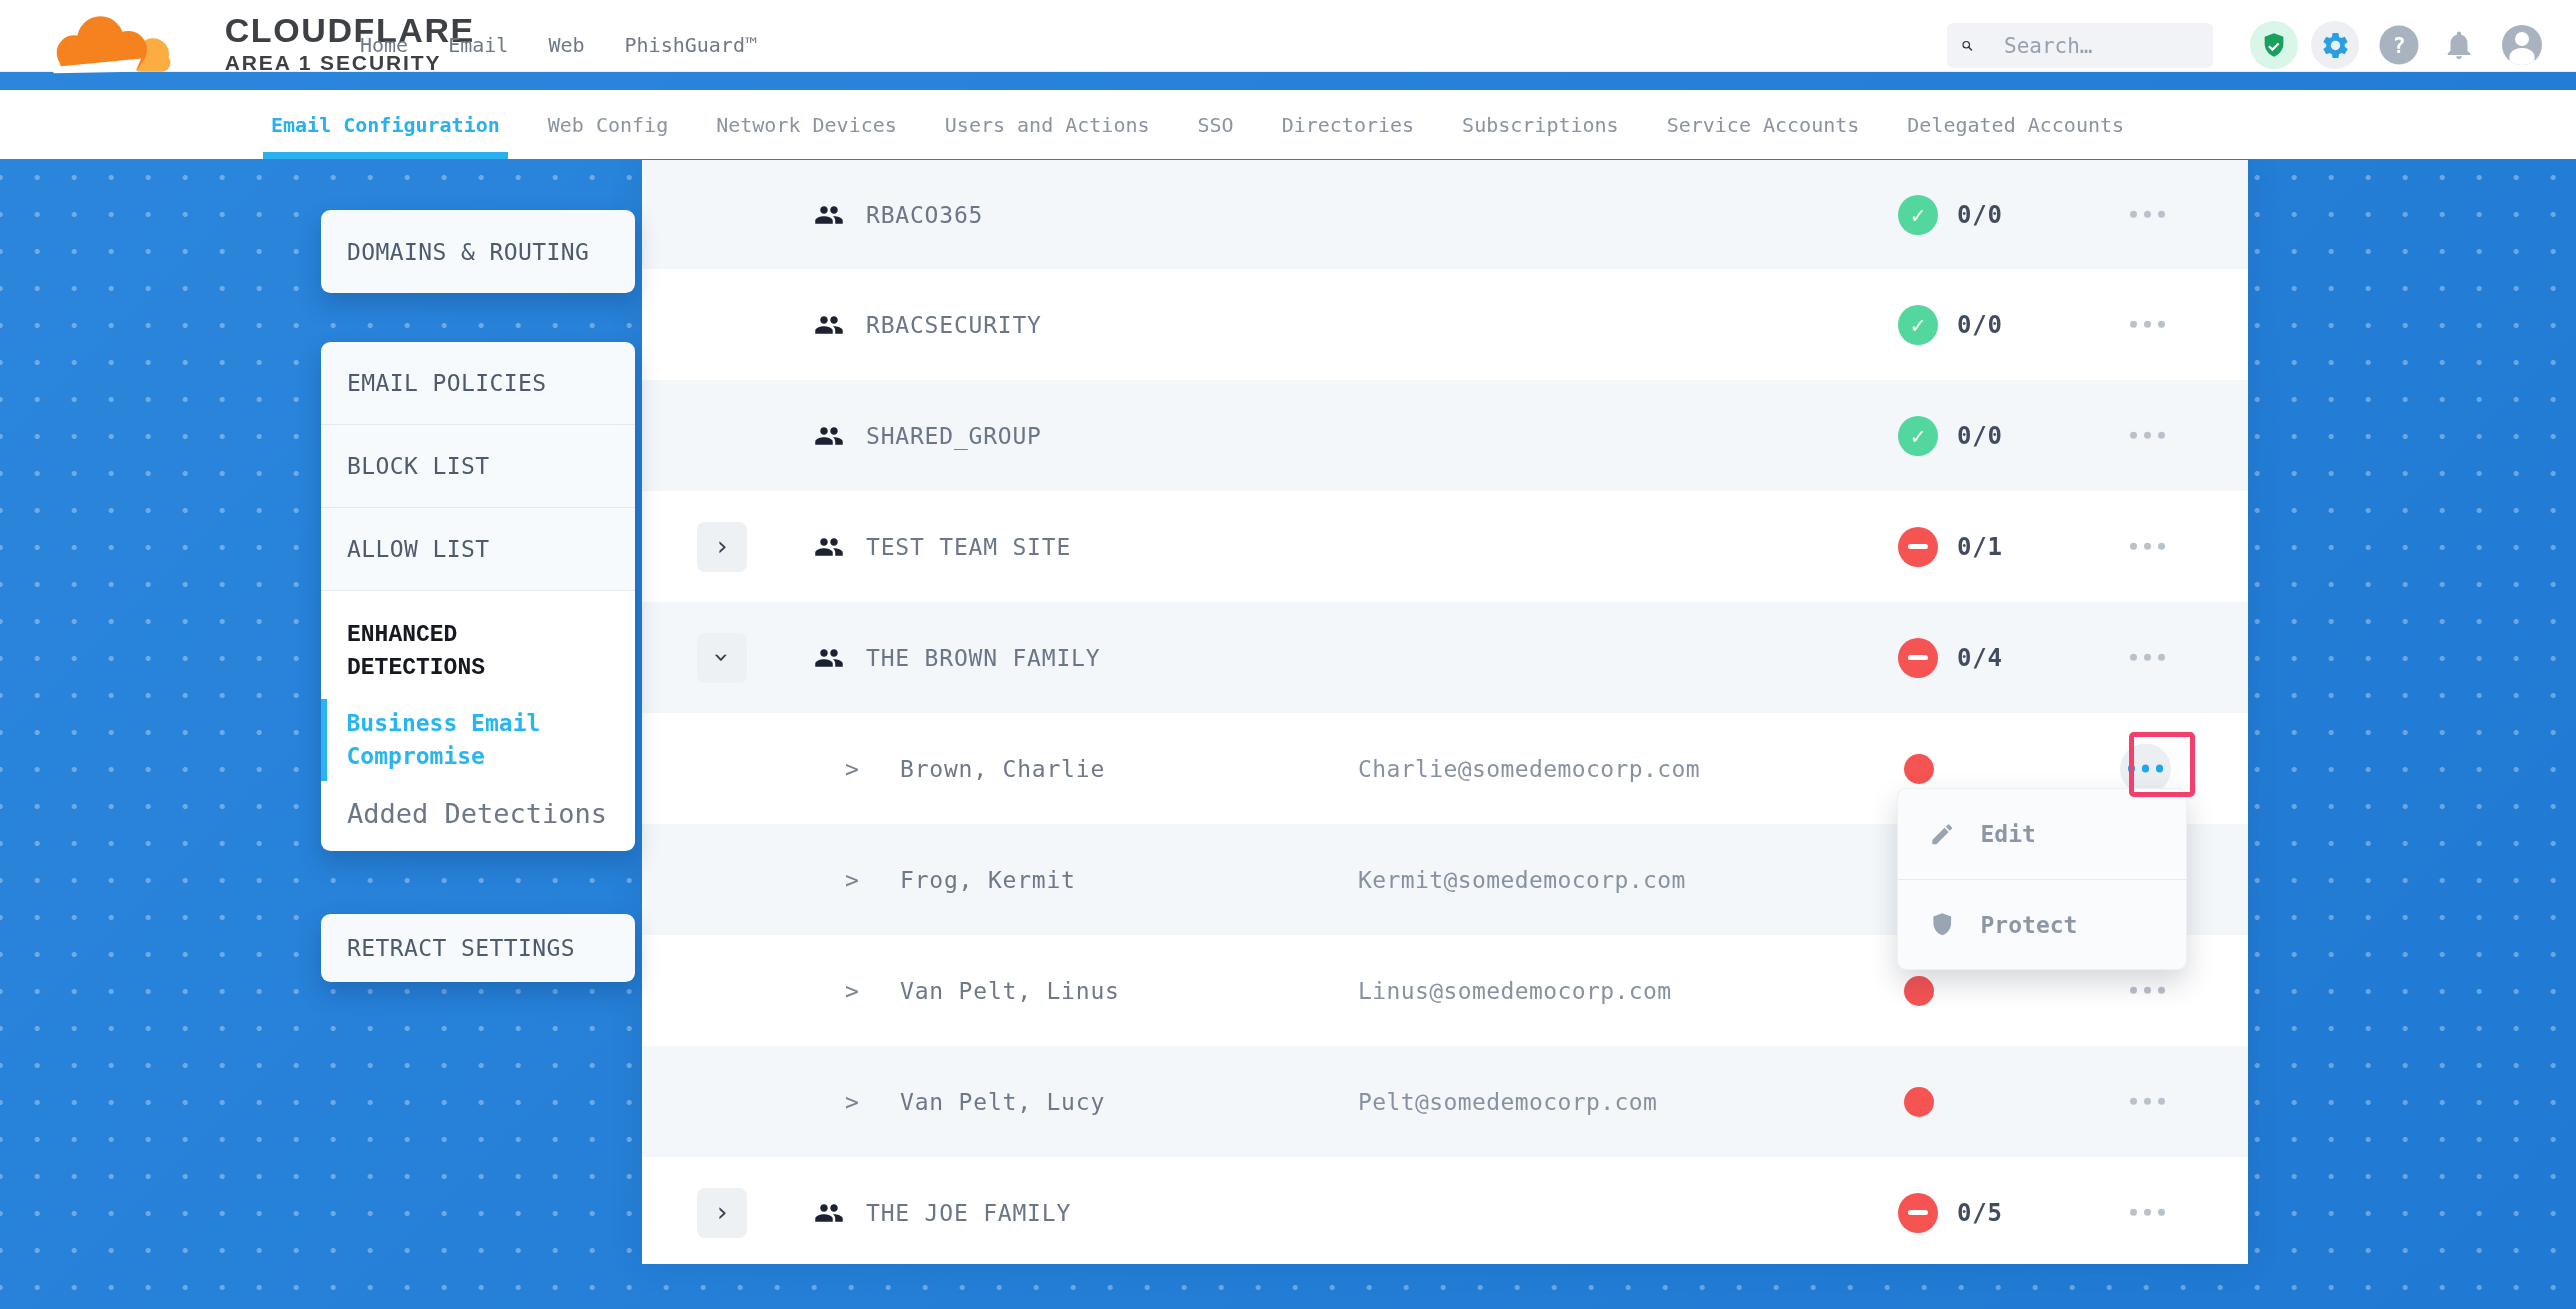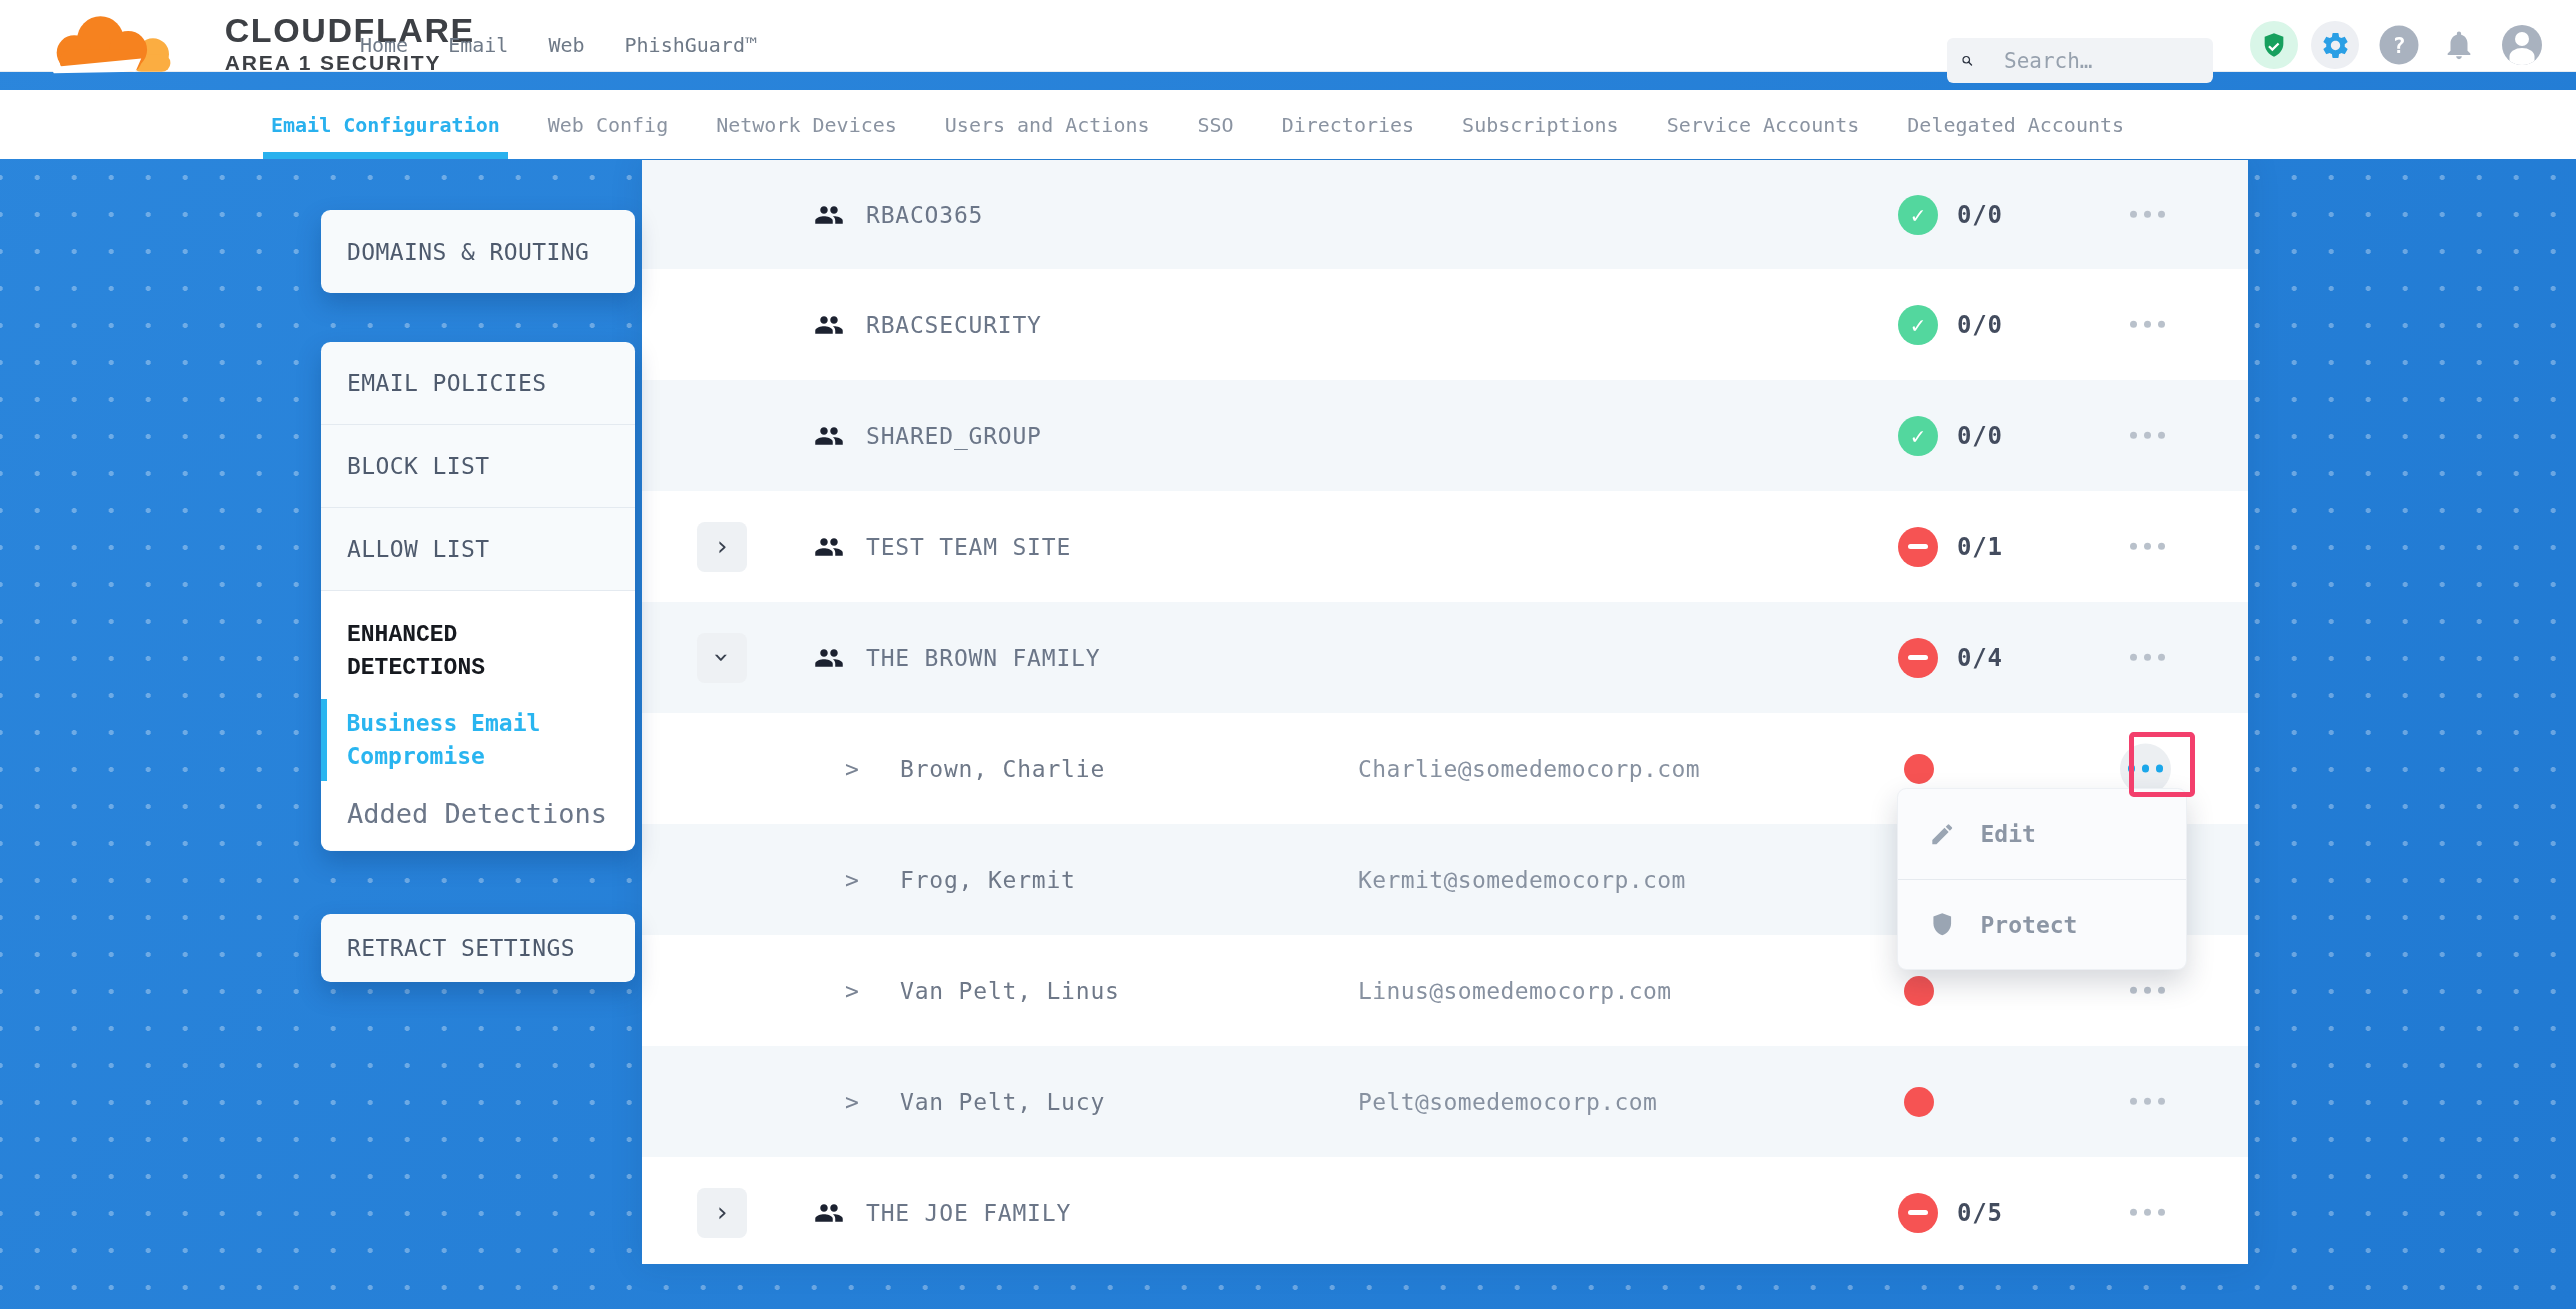--- a/index.html
+++ b/index.html
@@ -12,21 +12,21 @@
   }
 
   
   .header { position:absolute; left:0; top:0; width:2576px; height:72px; background:#fff; border-bottom:0.8px solid #e9edf1; z-index:10; }
   .logo { position:absolute; left:45px; top:4.7px; display:flex; align-items:flex-start; }
   .logo-text { margin-left:4.7px; font-family:"Liberation Sans", sans-serif; }
   .logo-name { font-size:34px; font-weight:bold; color:#3d4045; letter-spacing:1.6px; line-height:39px; margin-top:6.2px;}
   .logo-sub { font-size:21px; font-weight:bold; color:#3d4045; letter-spacing:1.9px; line-height:26.5px; }
   .top-nav { position:absolute; left:360px; top:0; height:90px; display:flex; align-items:center; gap:40px; }
   .top-nav .nav-item { font-size:20px; color:#6e7987; cursor:pointer; }
-  .search-box { position:absolute; left:1947px; top:38px; width:266px; height:45px; background:#f1f3f6; border-radius:6.2px; display:flex; align-items:center; padding:0 14px;gap:20px; }
+  .search-box { position:absolute; left:1947px; top:23px; width:266px; height:45px; background:#f1f3f6; border-radius:6.2px; display:flex; align-items:center; padding:0 14px;gap:20px; }
   .search-box input { border:none; outline:none; background:transparent; font-family:inherit; font-size:21px; color:#4a5260; width:195px; margin-left:11px; }
   .search-box input::placeholder { color:#97a1ae; }
   .hicon { position:absolute; top:45px; transform:translate(-50%,-50%); display:flex; align-items:center; justify-content:center; }
   .circ { border-radius:50%; display:flex; align-items:center; justify-content:center; }
   .shield-wrap { left:2274px; } .shield-wrap .circ { width:48px; height:48px; background:#d9f6e8; }
   .gear-wrap { left:2335px; } .gear-wrap .circ { width:48px; height:48px; background:#edeff3; }
   .help-wrap { left:2399px; } .help-wrap .circ { width:39px; height:39px; background:#a9b2bf; color:#fff; font-size:22px; font-weight:bold; }
   .bell-wrap { left:2459px; }
   .avatar-wrap { left:2522px; } .avatar-wrap .circ { width:40px; height:40px; background:#a9b2bf; overflow:hidden; position:relative; }
   .avatar-head { position:absolute; left:50%; top:7px; transform:translateX(-50%); width:14px; height:14px; border-radius:50%; background:#fff; }

